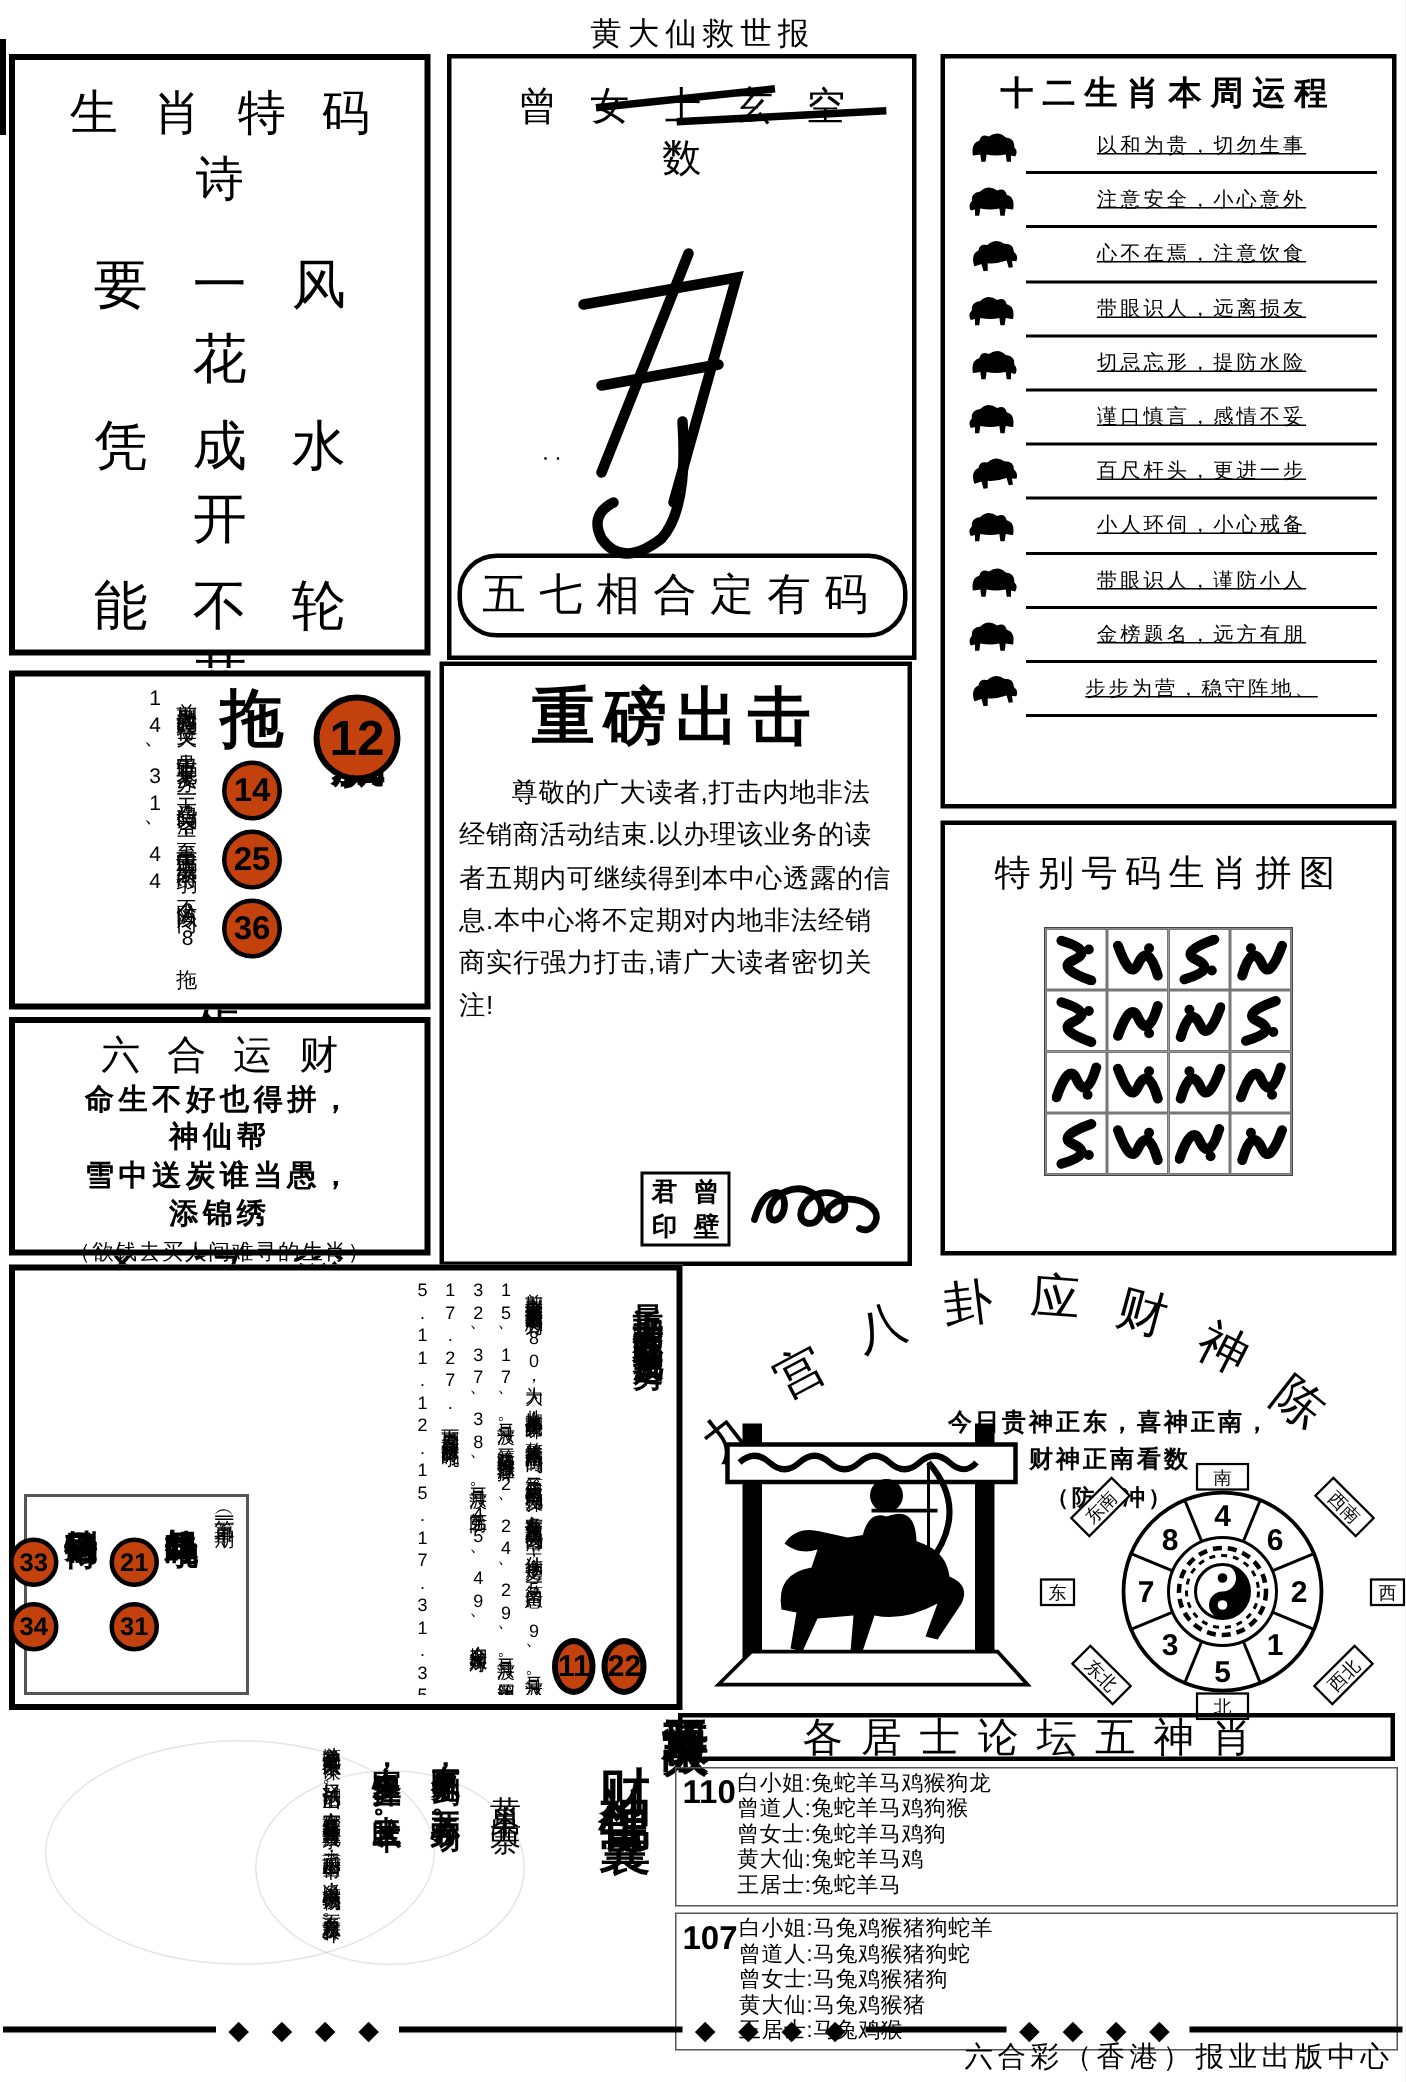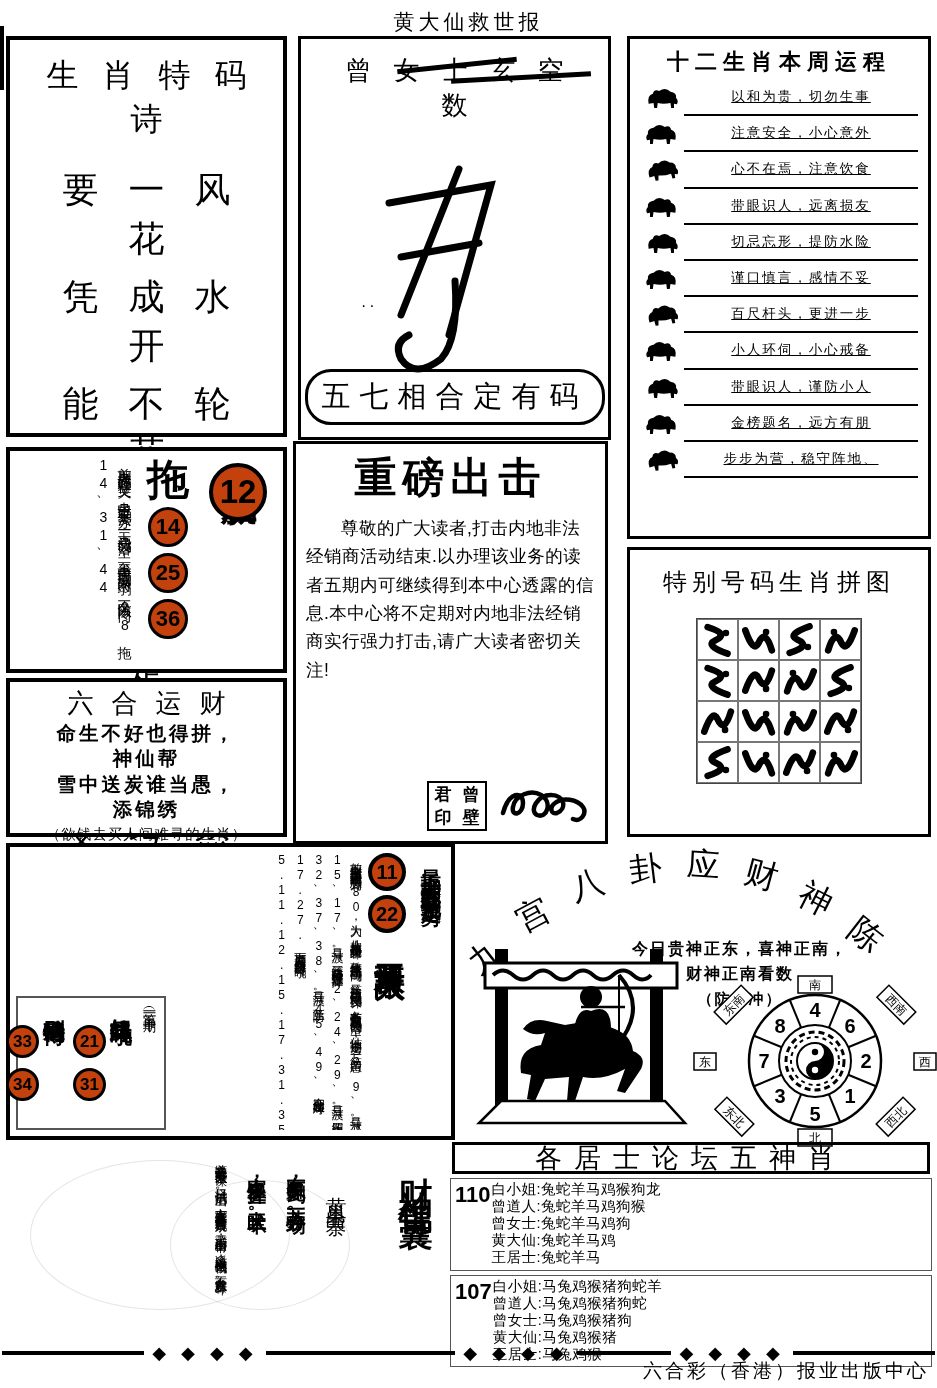--- a/index.html
+++ b/index.html
@@ -88,21 +88,21 @@
   .lh-title { text-align:center; font-size:26px; letter-spacing:18px; padding-left:18px;
               font-family:"Liberation Serif",serif; }
   .lh-line { text-align:center; font-size:19.5px; font-weight:bold; letter-spacing:3px;
              line-height:1.3; font-family:"Liberation Serif",serif; }
   .lh-note { text-align:center; font-size:14.5px; margin-top:3px; letter-spacing:1px; }
 
   
   .tr-box { left:6px; top:843px; width:449px; height:297px; border-width:4px;
             display:flex; flex-direction:row-reverse; padding:6px; gap:3px; }
   .tr-title { font-size:20.5px; font-weight:bold; letter-spacing:3px; height:100%; }
-  .tr-bet { display:flex; flex-direction:column; align-items:flex-start; width:46px; gap:4px; }
+  .tr-bet { display:flex; flex-direction:row; align-items:flex-end; width:46px; gap:4px; }
   .c36 { width:38px; height:38px; border:4px solid #000; font-size:20px; }
   .tr-slogan { font-size:31px; font-weight:bold; font-family:"Liberation Serif",serif; letter-spacing:2px; }
   .tr-body { flex:1; font-size:12px; letter-spacing:1px; line-height:1.55; height:100%; overflow:hidden; }
   .tr-issue { align-self:flex-end; width:150px; height:134px; border:2px solid #555;
               display:flex; flex-direction:row-reverse; padding:4px 6px; gap:4px; }
   .tr-issue-label { font-size:13.5px; letter-spacing:1px; }
   .tr-pair { display:flex; flex-direction:row-reverse; flex:1; justify-content:center; }
   .tr-pair-name { font-size:22px; font-weight:bold; font-family:"Liberation Serif",serif; letter-spacing:1px; }
   .tr-pair-circles { display:flex; flex-direction:column; justify-content:center; gap:10px; }
   .c30 { width:33px; height:33px; border:3.5px solid #000; font-size:17px; }

